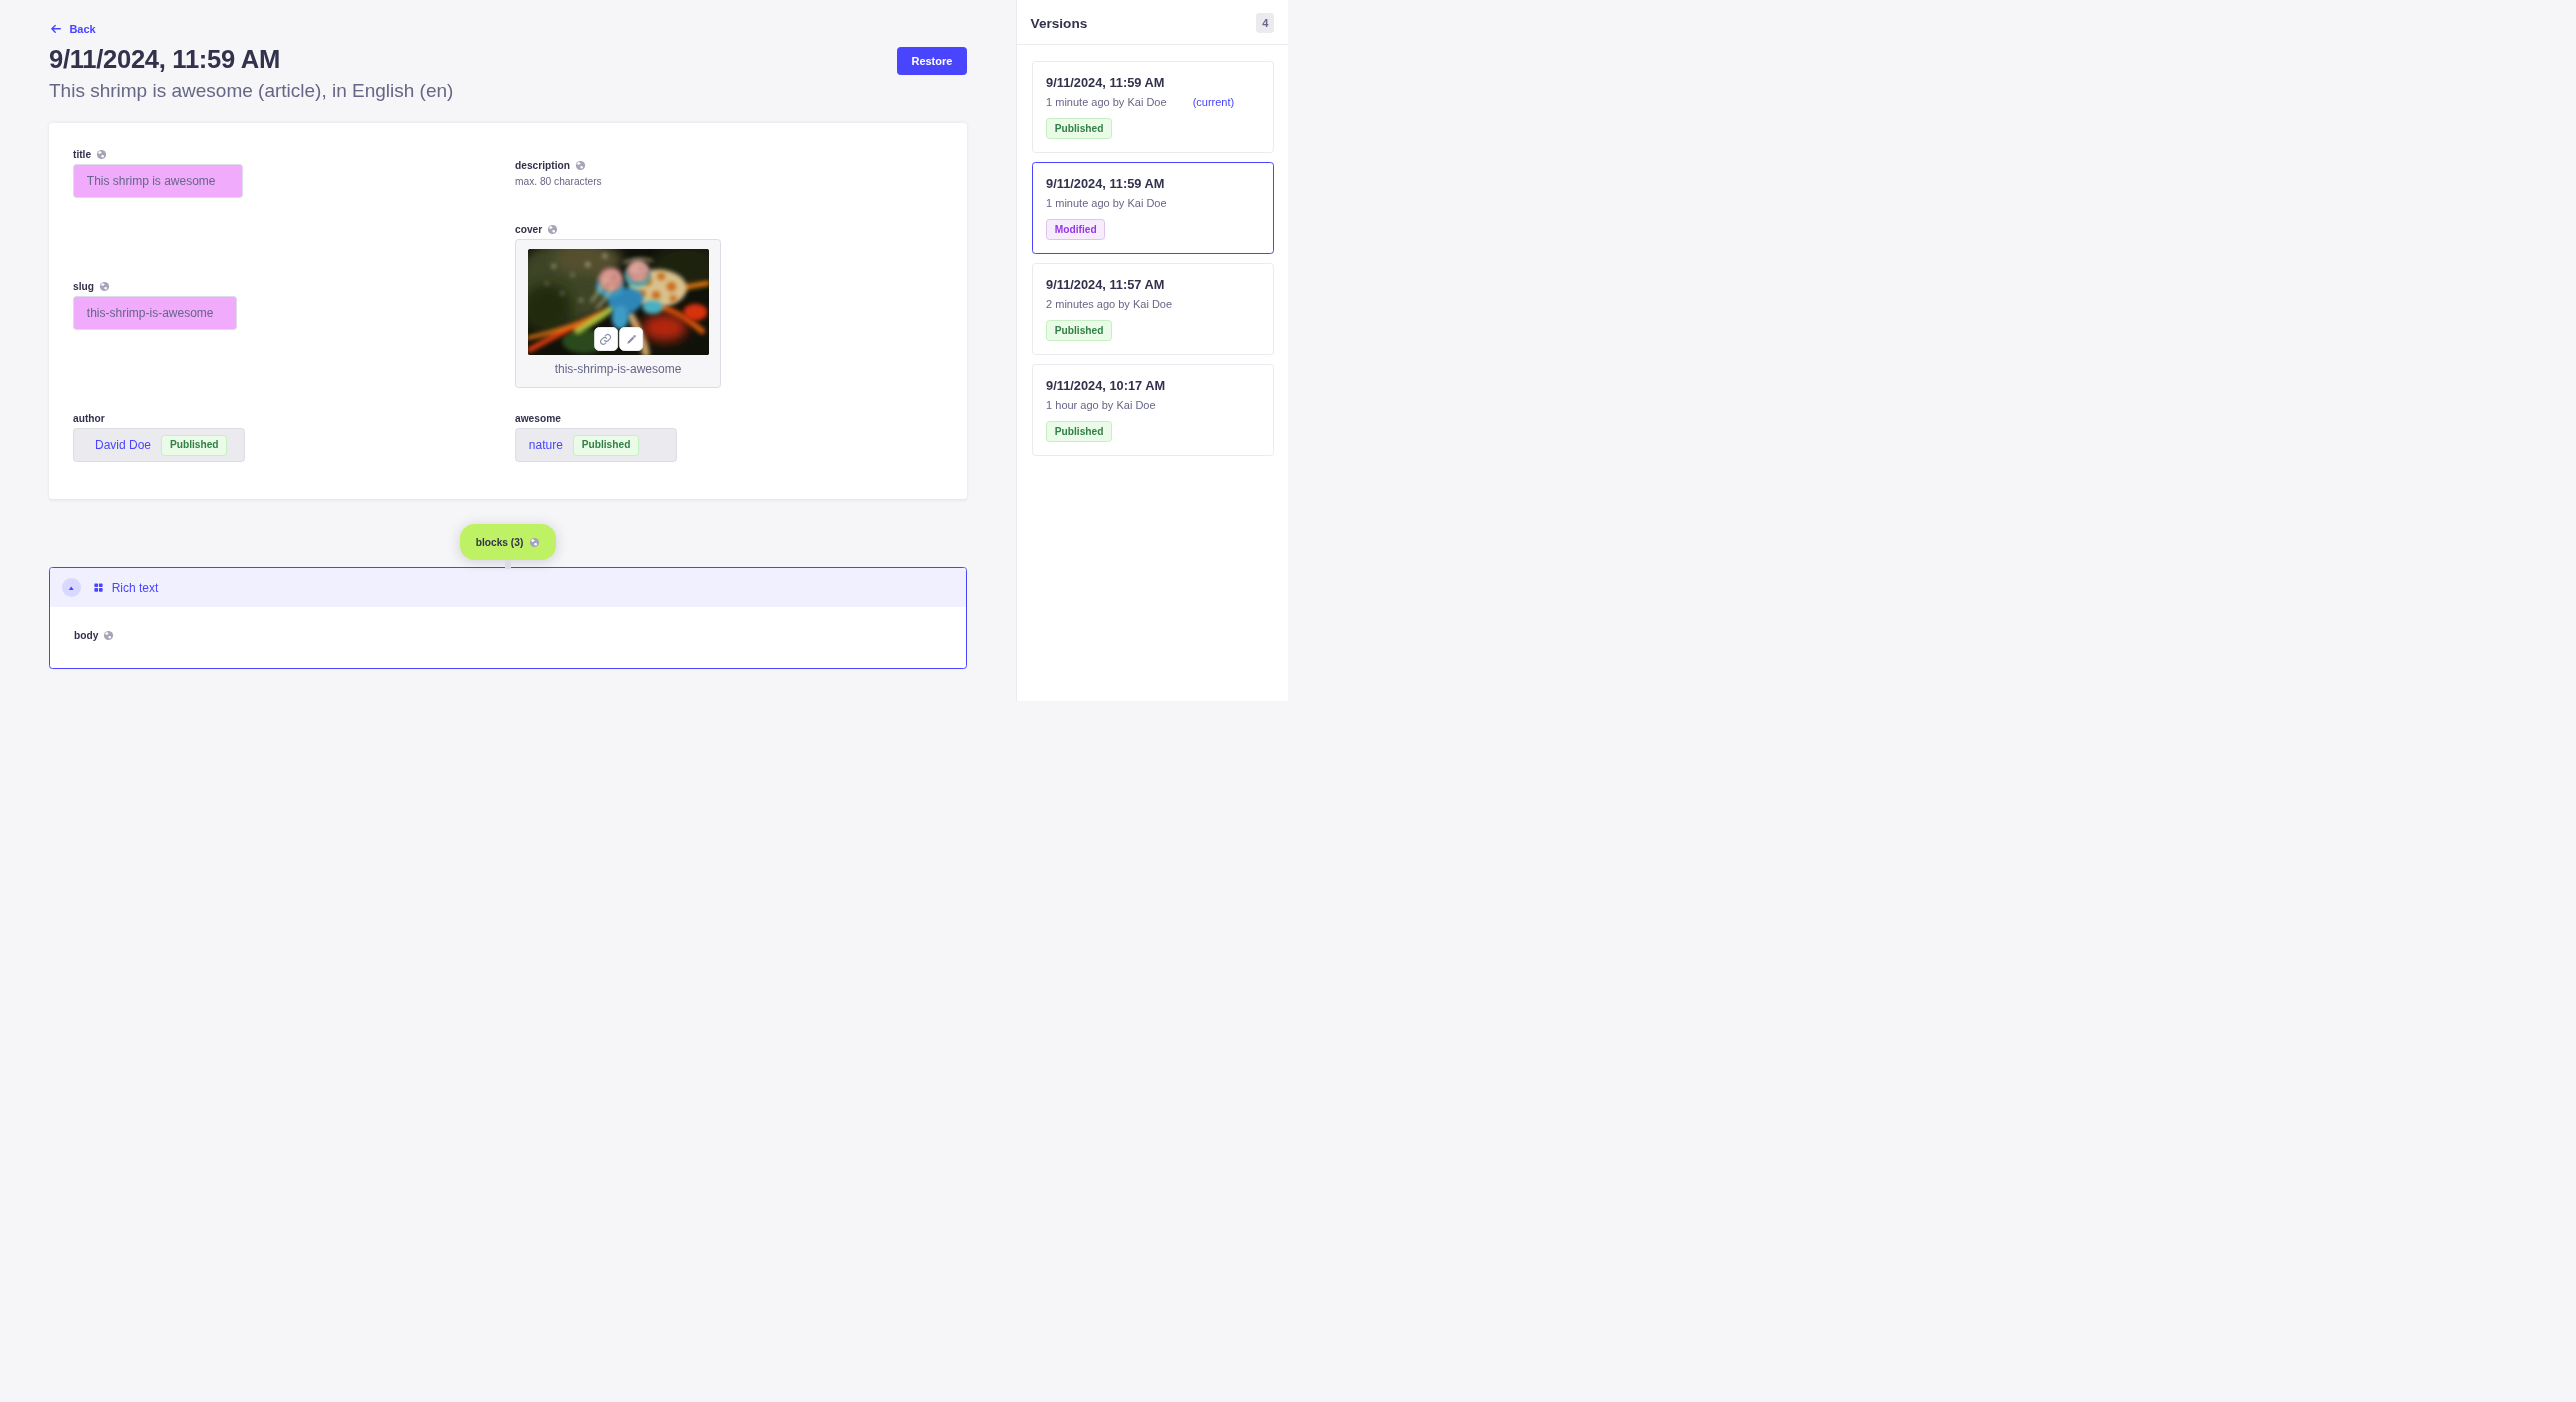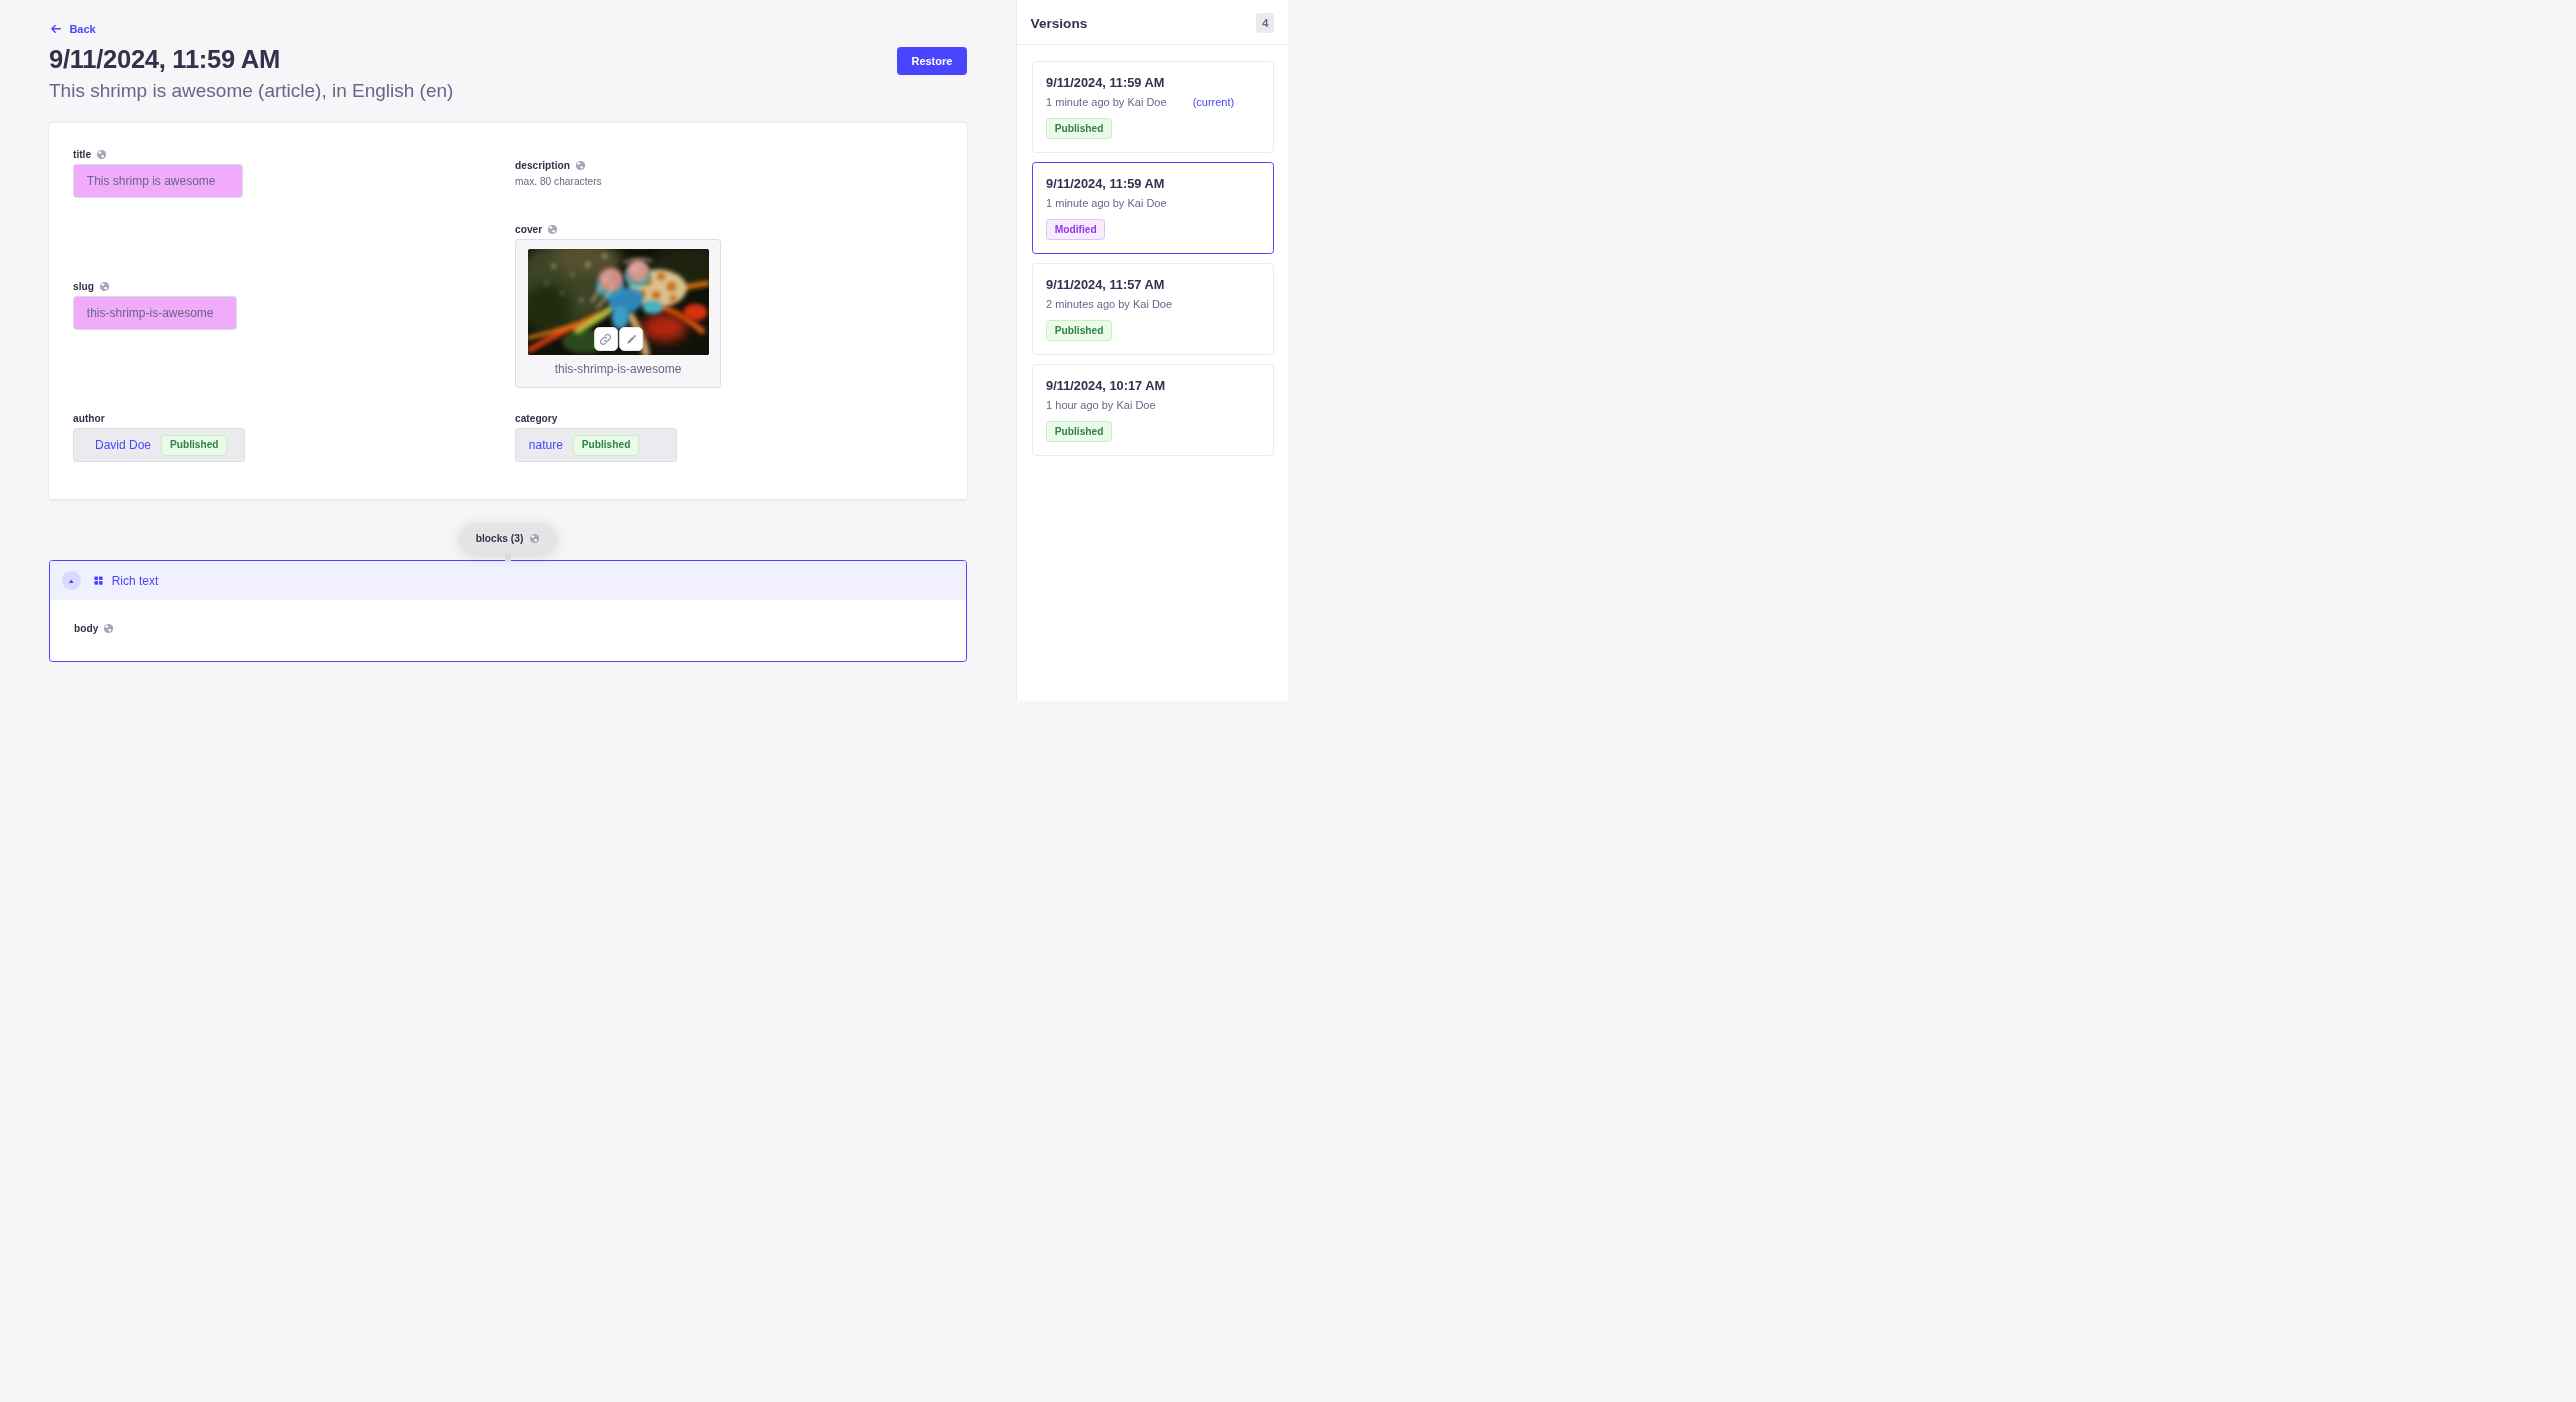--- a/index.html
+++ b/index.html
@@ -57,21 +57,21 @@
   .cover-img svg.art { display:block; width:181px; height:106px; }
   .cover-actions { position:absolute; left:50%; transform:translateX(-50%); bottom:3.4px; display:flex; gap:1.7px; }
   .icon-btn { width:24px; height:24px; background:#fff; border:0.9px solid #eaeaef; border-radius:5.1px;
               display:flex; align-items:center; justify-content:center; cursor:pointer; padding:0; }
   .cover-caption { text-align:center; font-size:12px; color:#666687; margin-top:7.7px;
                    white-space:nowrap; overflow:hidden; }
 
   
   .blocks-area { margin-top:25px; display:flex; flex-direction:column; align-items:center;
                  position:relative; z-index:2; }
-  .blocks-pill { background:#e5e5e5; border-radius:14.5px; height:29px; padding:0 15.3px;
+  .blocks-pill { background:#bef264; border-radius:14.5px; height:36px; padding:0 15.3px;
                  display:flex; align-items:center; gap:6px; font-size:10.2px; font-weight:700;
                  color:#32324d; box-shadow:0 1.7px 12.8px rgba(33,33,52,0.18); cursor:pointer; }
   .connector { width:6.8px; height:8.5px; background:#dcdce4; margin-bottom:-1.7px; }
 
   .rich-block { border:0.9px solid #4945ff; border-radius:3.4px; background:#fff; height:102px; overflow:hidden; }
   .rich-header { height:39px; background:#f0f0ff; display:flex; align-items:center; padding:0 12px; }
   .collapse-btn { width:19px; height:19px; border-radius:50%; background:#d9d8ff; border:none;
                   display:flex; align-items:center; justify-content:center; cursor:pointer; padding:0; }
   .rich-head-icon { margin-left:12px; display:flex; align-items:center; }
   .rich-title { margin-left:7.7px; color:#4945ff; font-size:12px; font-weight:400; }
@@ -263,21 +263,21 @@
           <span>author</span>
         </div>
         <div class="rel-box w-author">
           <a class="rel-link">David Doe</a>
           <span class="badge badge-green">Published</span>
         </div>
       </div>
 
       <div>
         <div class="field-label">
-          <span>category</span>
+          <span>awesome</span>
         </div>
         <div class="rel-box w-cat">
           <a class="rel-link">nature</a>
           <span class="badge badge-green">Published</span>
         </div>
       </div>
     </div>
 
     
     <div class="blocks-area">

